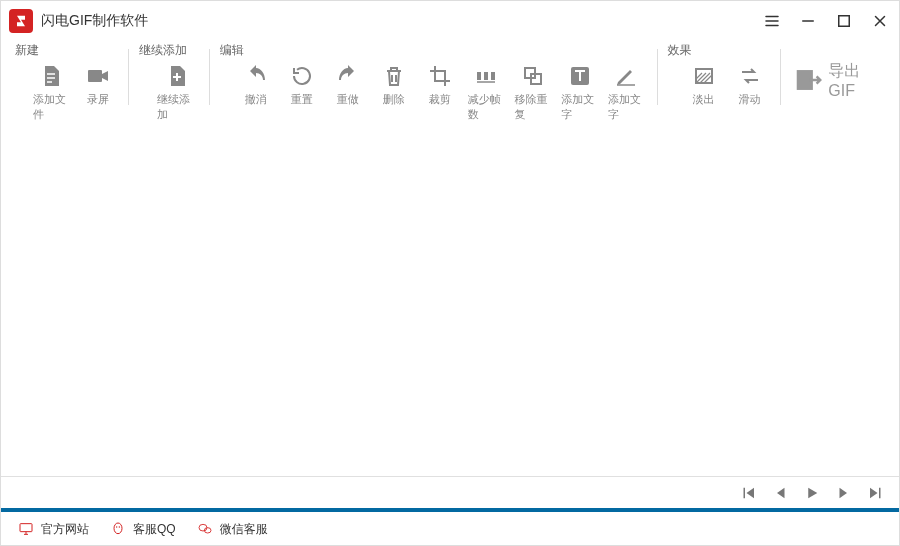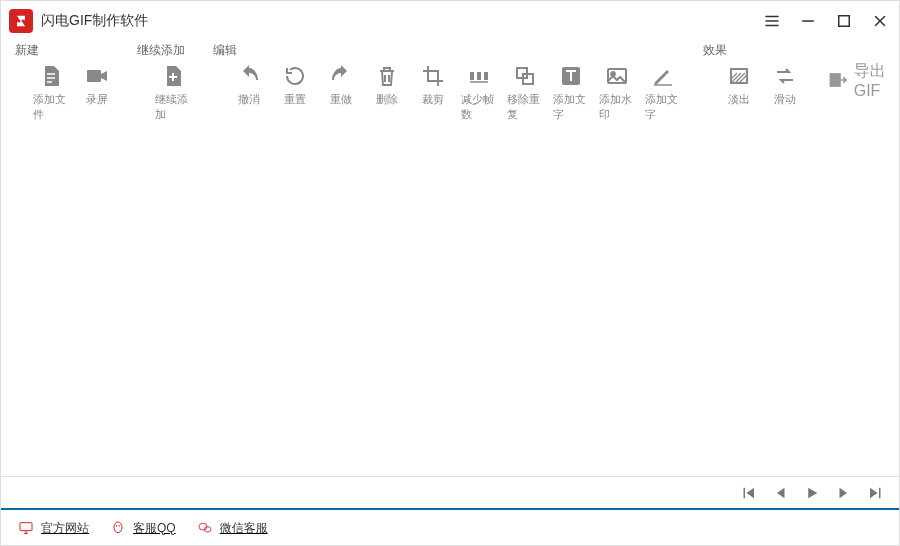--- a/index.html
+++ b/index.html
@@ -133,26 +133,25 @@
       height: 22px;
       display: flex;
       align-items: center;
       justify-content: center;
       cursor: pointer;
       color: #777;
     }
     .play-btn svg { width: 18px; height: 18px; fill: currentColor; }
     .statusbar {
       height: 38px;
-      border-top: 2px solid #0369a1;
+      border-top: 4px solid #0369a1;
       display: flex;
       align-items: center;
       gap: 20px;
       padding: 17px 16px;
-      text-decoration: underline;
     }
     .status-link {
       display: flex;
       align-items: center;
       gap: 6px;
       cursor: pointer;
       font-size: 12px;
       color: #333;
     }
     .status-icon { width: 18px; height: 18px; display: flex; align-items: center; justify-content: center; }
@@ -296,30 +295,20 @@
         <div class="tool-label">移除重复</div>
       </div>
       <div class="tool-btn">
         <div class="tool-icon">
             <svg class="filled" viewBox="0 0 24 24">
               <rect x="3" y="3" width="18" height="18" rx="2"></rect>
               <path d="M7 7h10M12 7v10" stroke="#fff" stroke-width="2"></path>
             </svg>
           </div>
         <div class="tool-label">添加文字</div>
-      </div>
-      <div class="tool-btn">
-        <div class="tool-icon">
-            <svg viewBox="0 0 24 24">
-              <rect x="3" y="5" width="18" height="14" rx="1" stroke-width="2"></rect>
-              <circle cx="8" cy="10" r="2" fill="#888"></circle>
-              <path d="M3 17l5-5 4 4 3-3 6 6" stroke-width="2"></path>
-            </svg>
-          </div>
-        <div class="tool-label">添加水印</div>
       </div>
       <div class="tool-btn">
         <div class="tool-icon">
             <svg class="filled" viewBox="0 0 24 24">
               <path d="M3 21l3-1 12-12-2-2L4 18l-1 3zM16 5l3 3"></path>
               <path d="M3 21h18" stroke="#888" stroke-width="1.5"></path>
             </svg>
           </div>
         <div class="tool-label">添加文字</div>
       </div>

